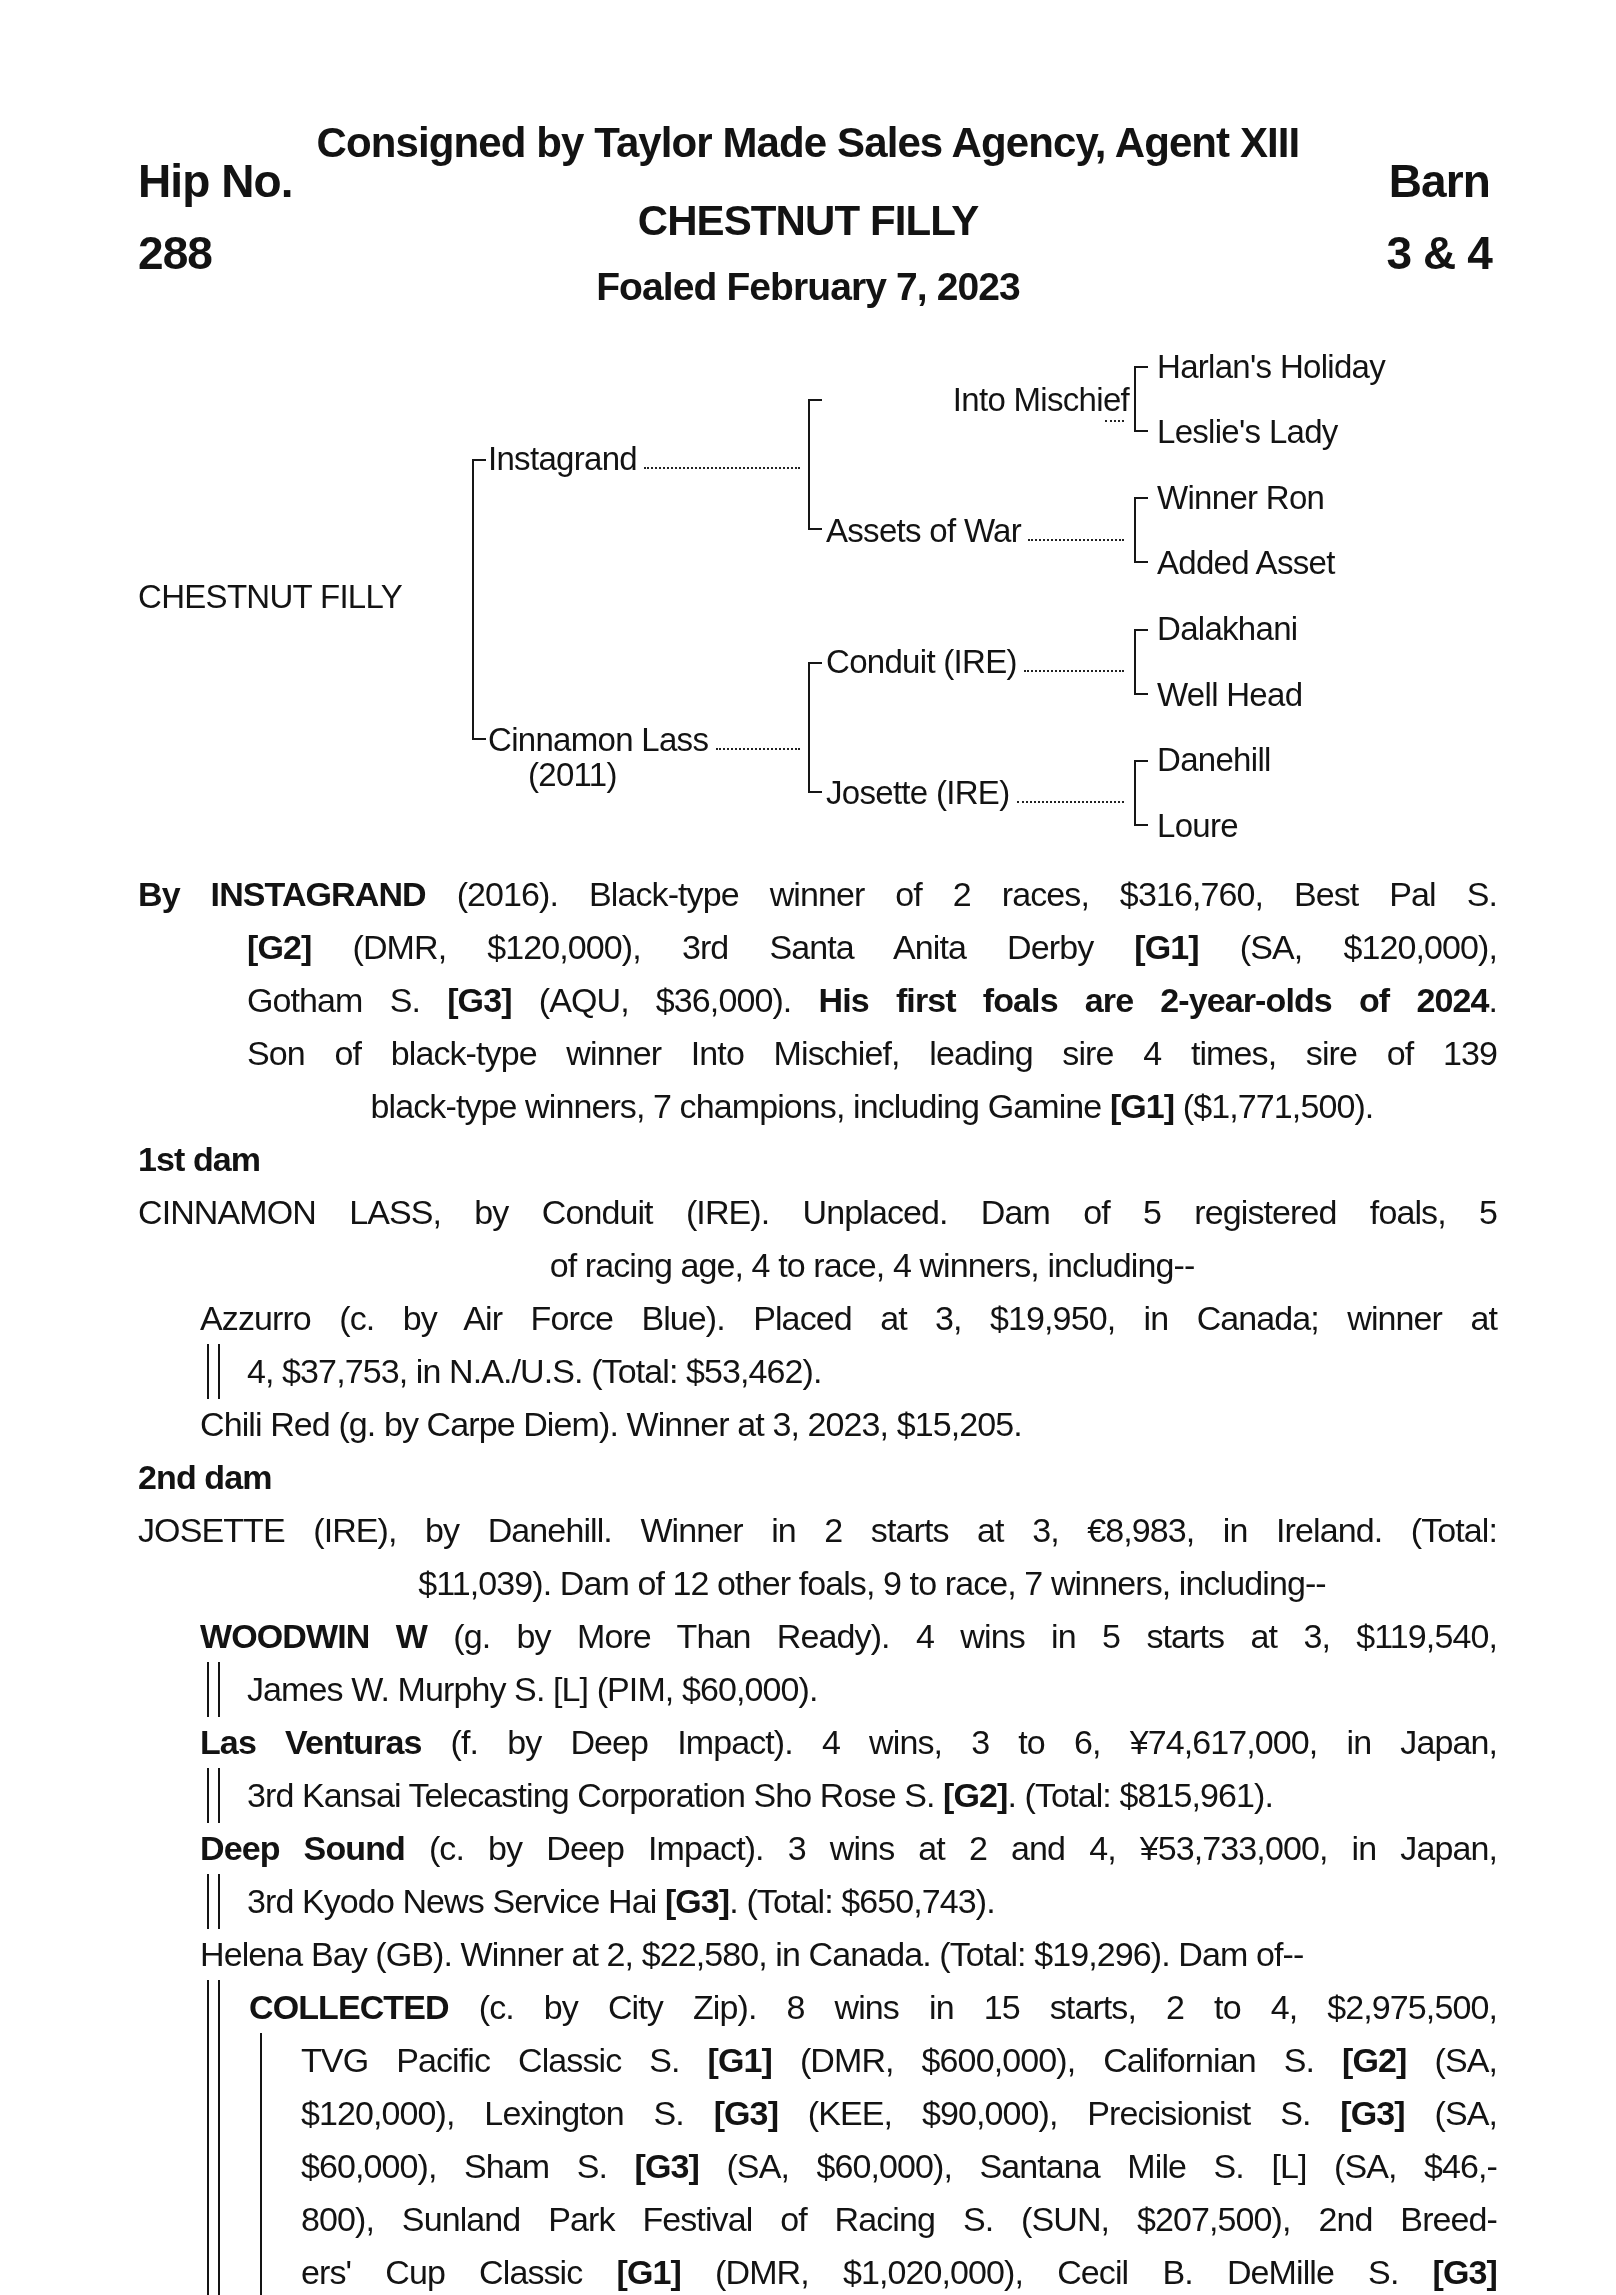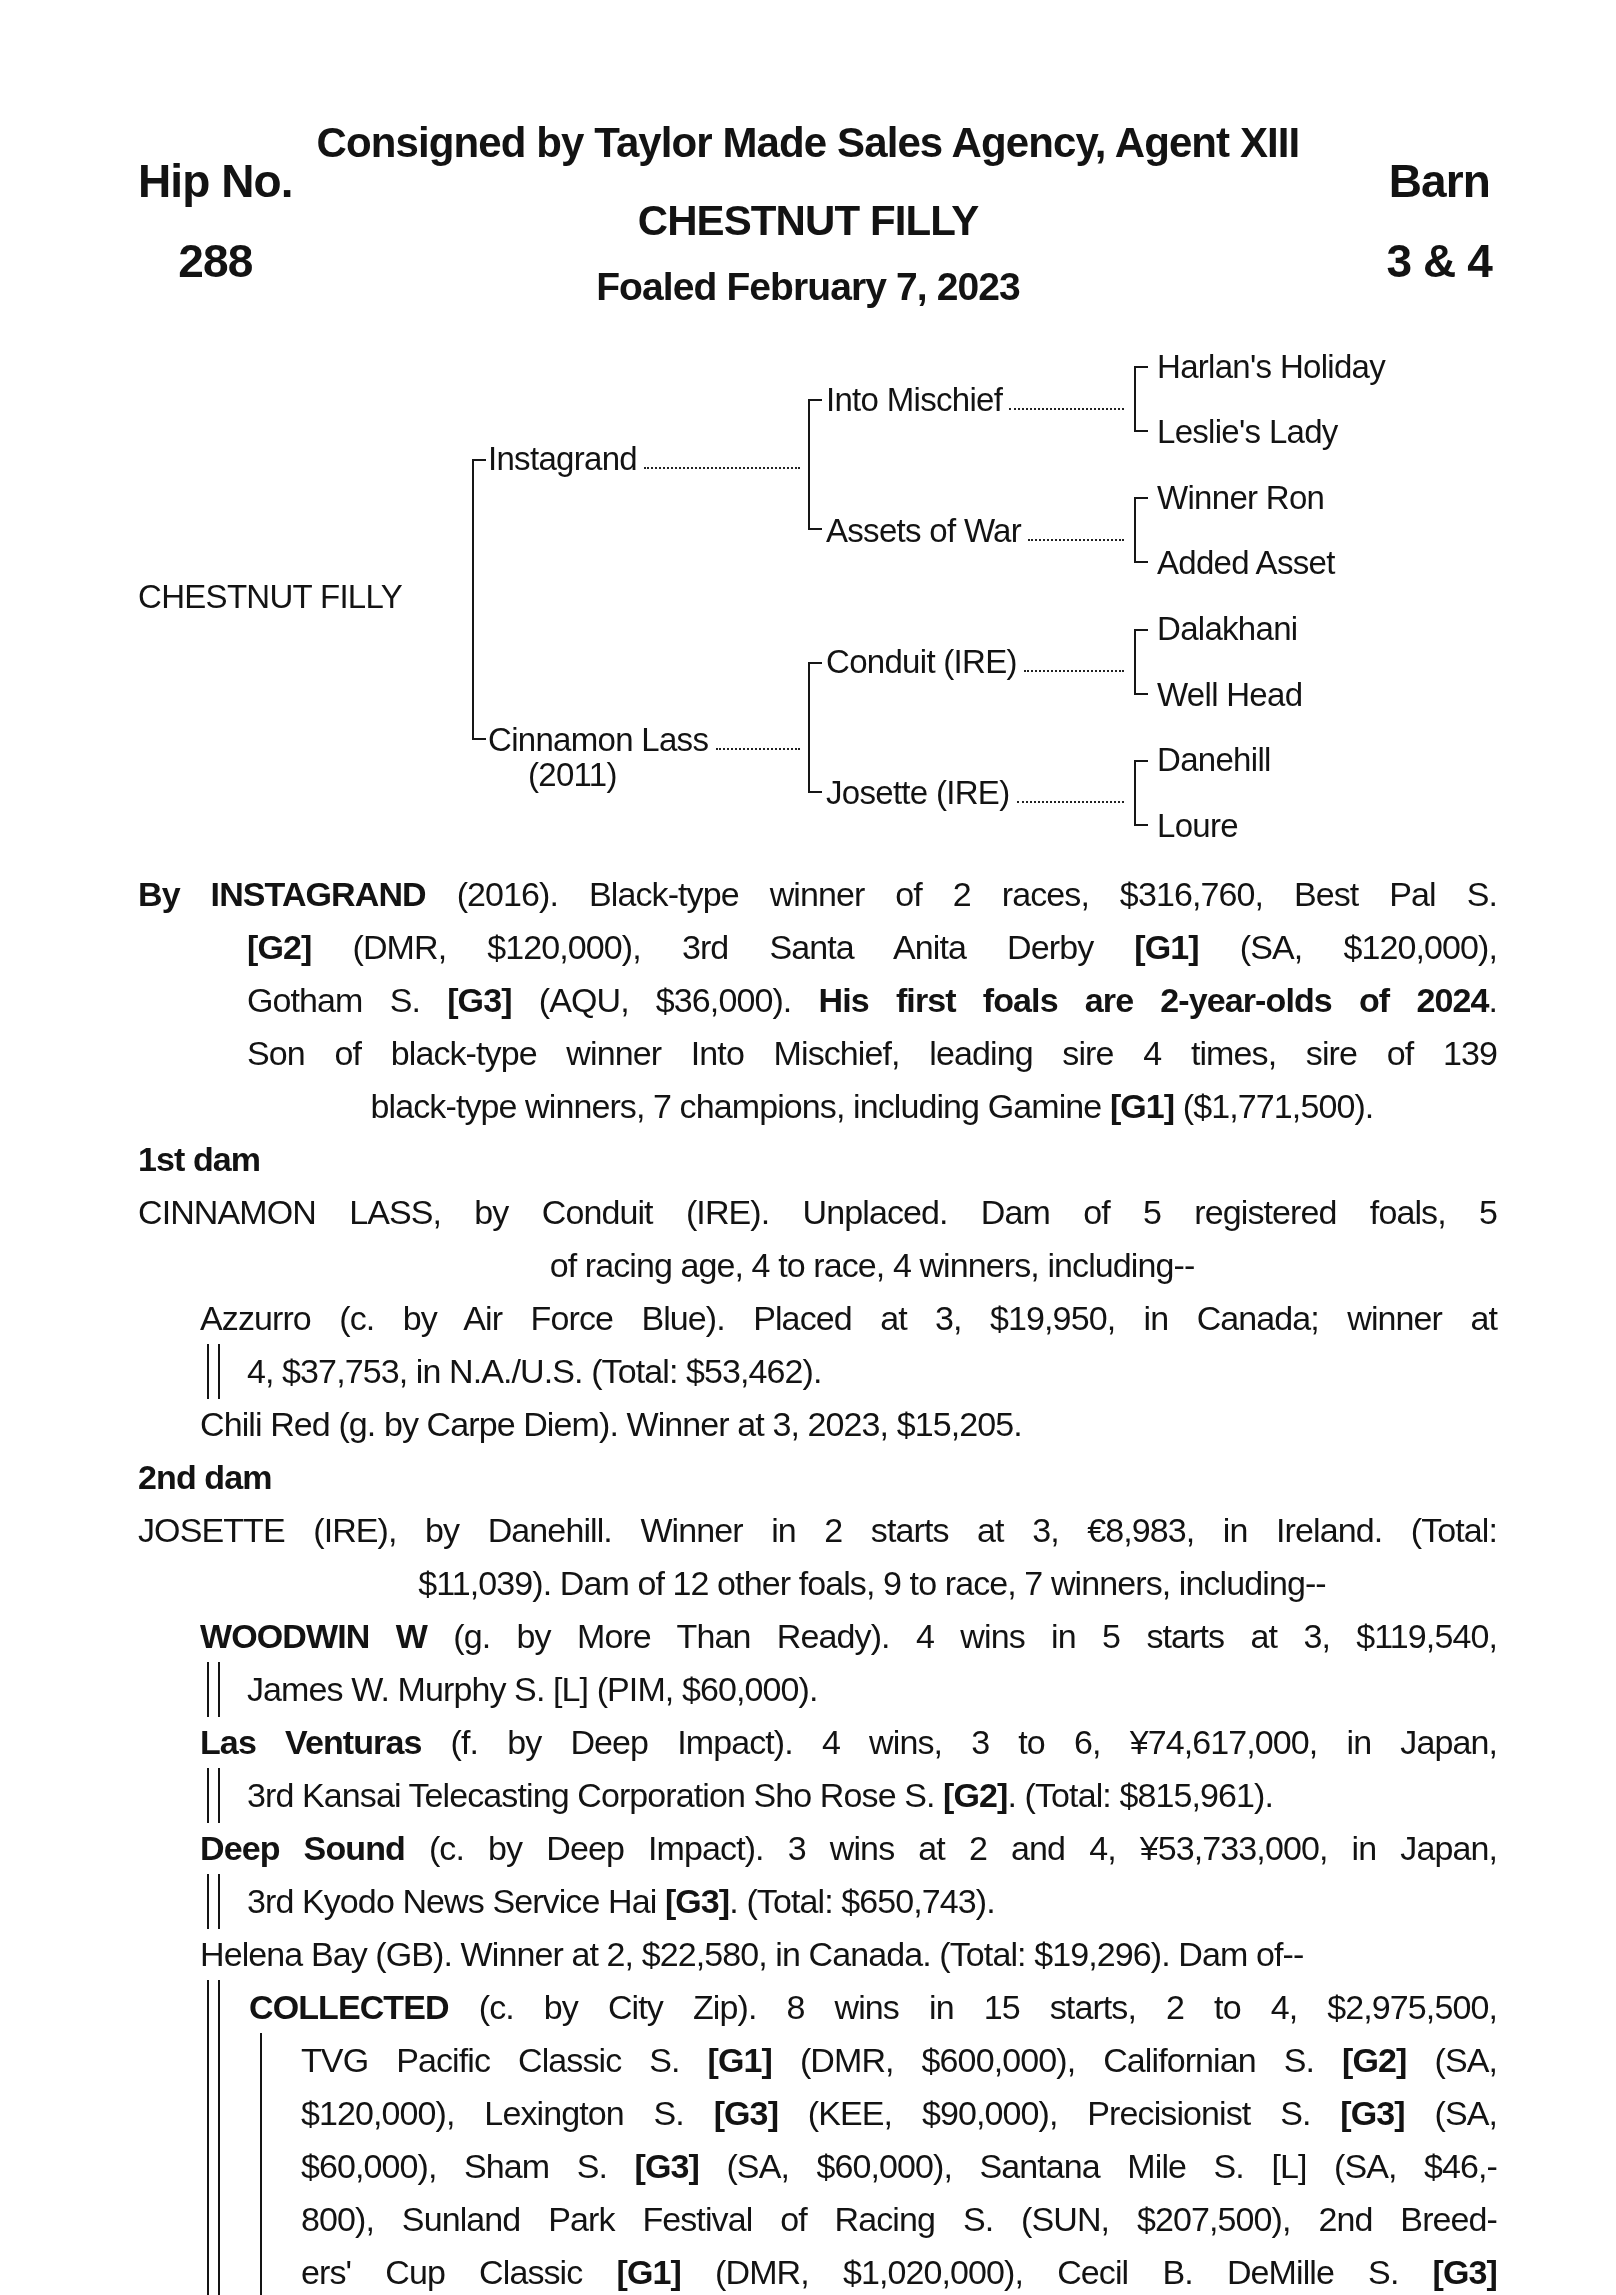--- a/index.html
+++ b/index.html
@@ -6,21 +6,21 @@
   body{
     width:1616px;height:3227px;position:relative;background:#ffffff;
     font-family:"Liberation Sans",sans-serif;color:#131313;overflow:hidden;
   }
   .abs{position:absolute;}
   
   .consignor{left:0;right:0;top:95px;text-align:center;font-weight:bold;
     font-size:42px;letter-spacing:-0.9px;margin-top:24px;}
   .hipblock{left:138px;top:157px;text-align:left;}
   .hiplabel,.hipnum{font-weight:bold;font-size:46px;letter-spacing:-0.9px;line-height:48px;}
-  .hipnum{margin-top:32px;text-align:center;}
+  .hipnum{margin-top:24px;}
   .barnblock{right:124px;top:157px;text-align:center;}
   .title{left:0;right:0;top:197px;text-align:center;font-weight:bold;font-size:42px;letter-spacing:-0.9px;}
   .foaled{left:0;right:0;top:265px;text-align:center;font-weight:bold;font-size:39px;letter-spacing:-0.9px;}
   
   .tree{left:0;top:312px;width:1616px;height:556px;font-size:33px;letter-spacing:-0.7px;}
   .trow{position:absolute;display:flex;align-items:flex-end;height:41px;line-height:41px;white-space:nowrap;}
   .lead{flex:1;border-bottom:2.8px dotted #222;margin:0 5.5px 10px 7.3px;min-width:18.4px;}
   .brk{position:absolute;border-left:2.3px solid #161616;}
   .brk::before,.brk::after{content:"";position:absolute;left:0;width:12px;border-top:2.3px solid #161616;}
   .brk::before{top:0;}
@@ -66,21 +66,21 @@
   <div class="trow" style="left:488px;top:126px;width:317px;">
     <span>Instagrand</span>
       <span class="lead"></span>
   </div>
   <div class="trow" style="left:488px;top:407px;width:317px;">
     <span>Cinnamon Lass</span>
       <span class="lead"></span>
   </div>
   <div class="subyear" style="left:528px;top:442px;">(2011)</div>
 
-  <div class="trow" style="left:826px;top:67px;width:303px;">
+  <div class="trow" style="left:826px;top:67px;width:303px;flex-direction:column;">
     <span>Into Mischief</span>
       <span class="lead"></span>
   </div>
   <div class="trow" style="left:826px;top:198px;width:303px;">
     <span>Assets of War</span>
       <span class="lead"></span>
   </div>
   <div class="trow" style="left:826px;top:329px;width:303px;">
     <span>Conduit (IRE)</span>
       <span class="lead"></span>

